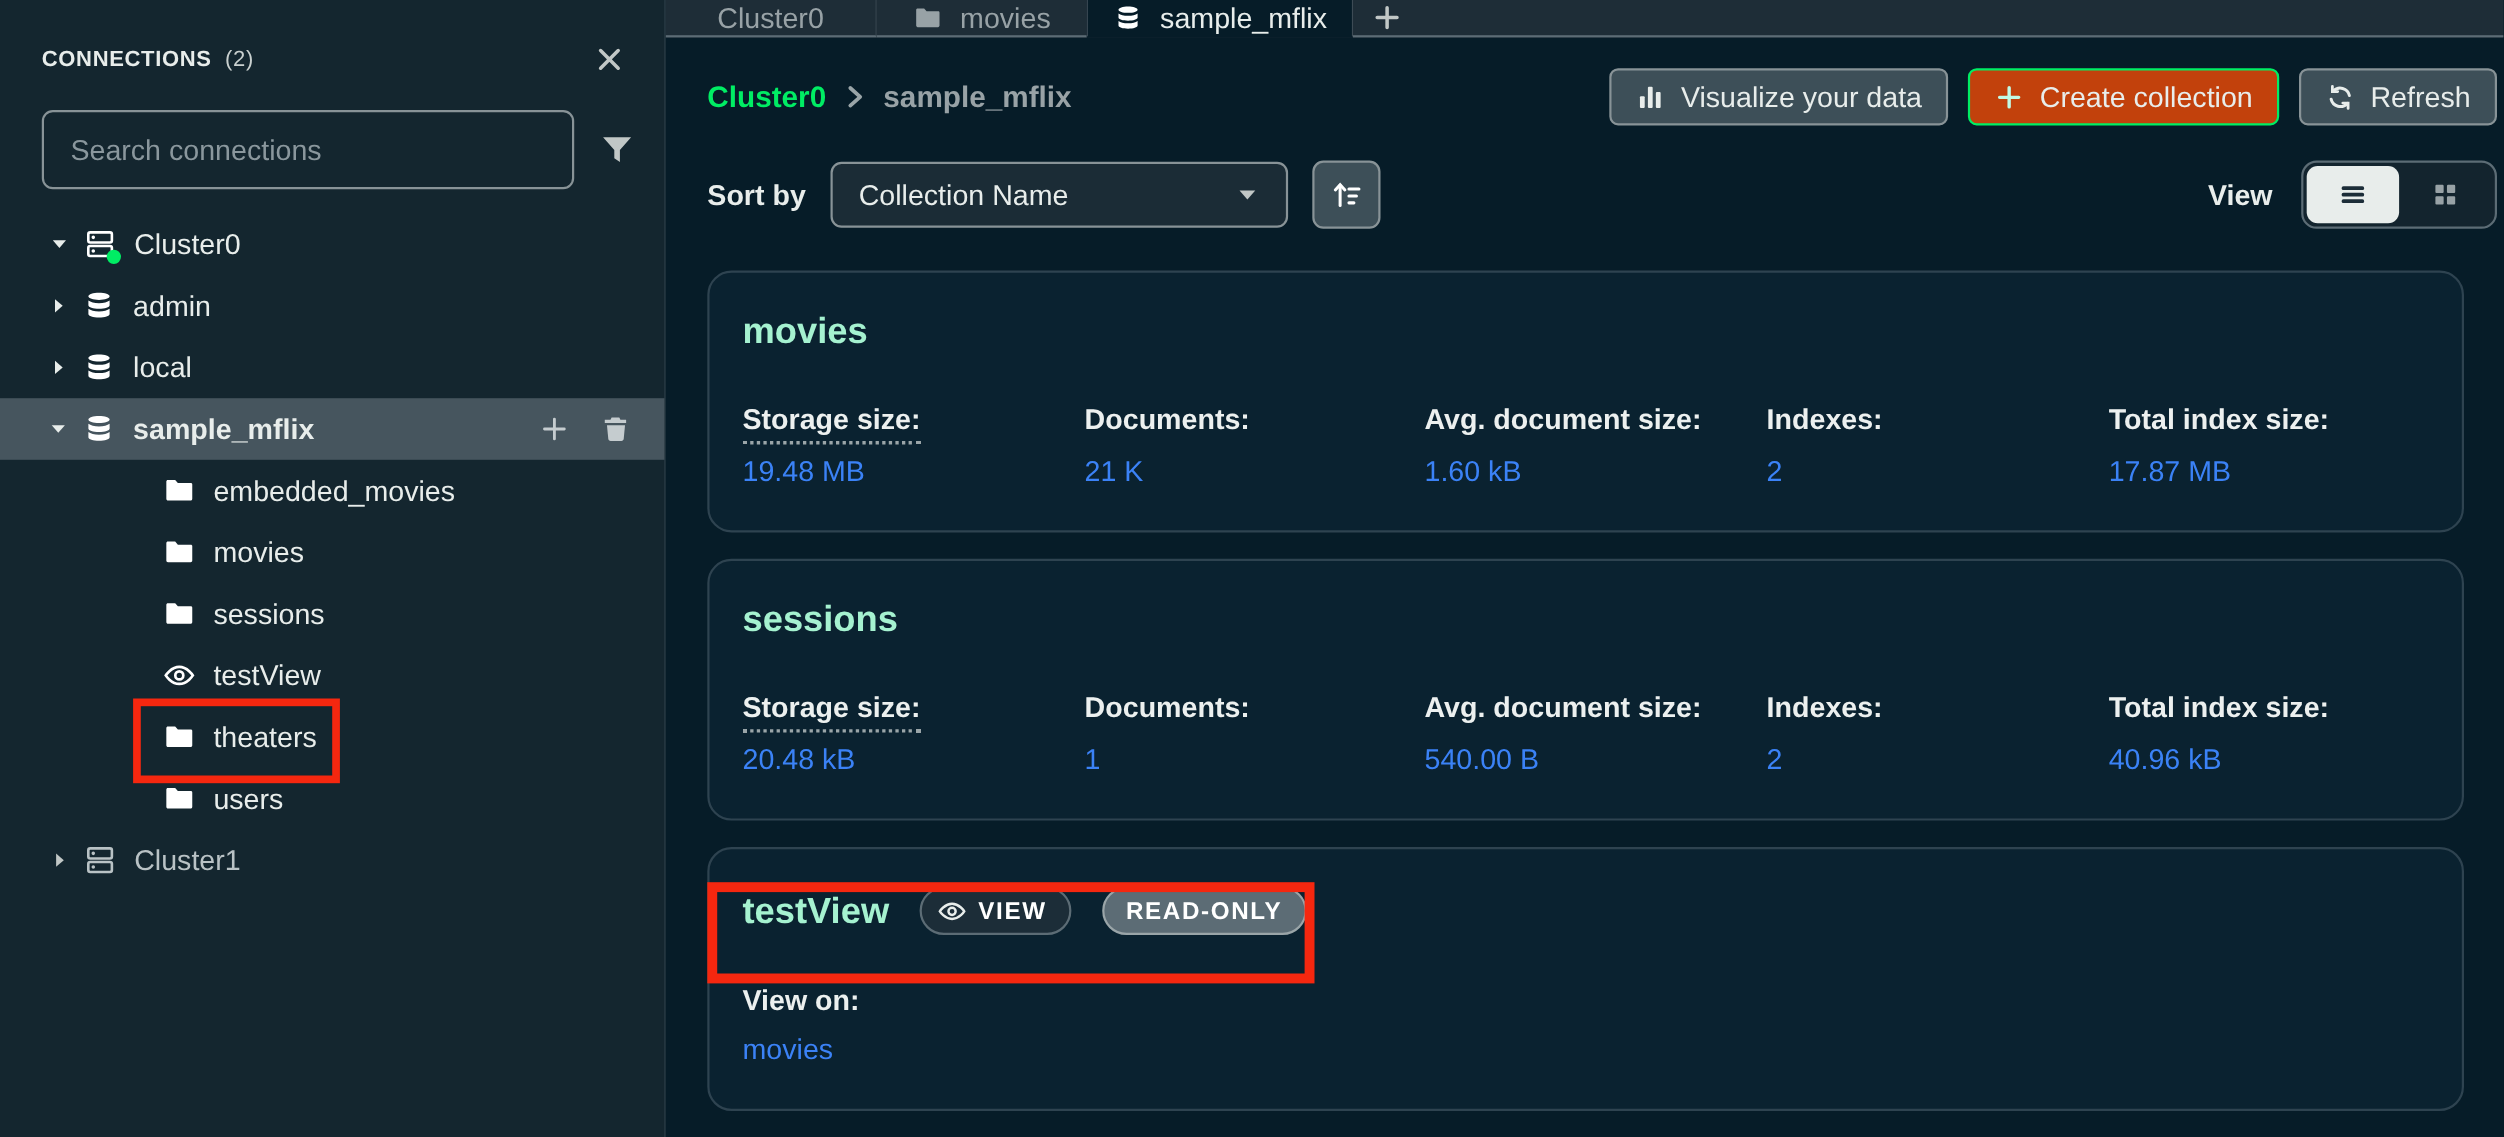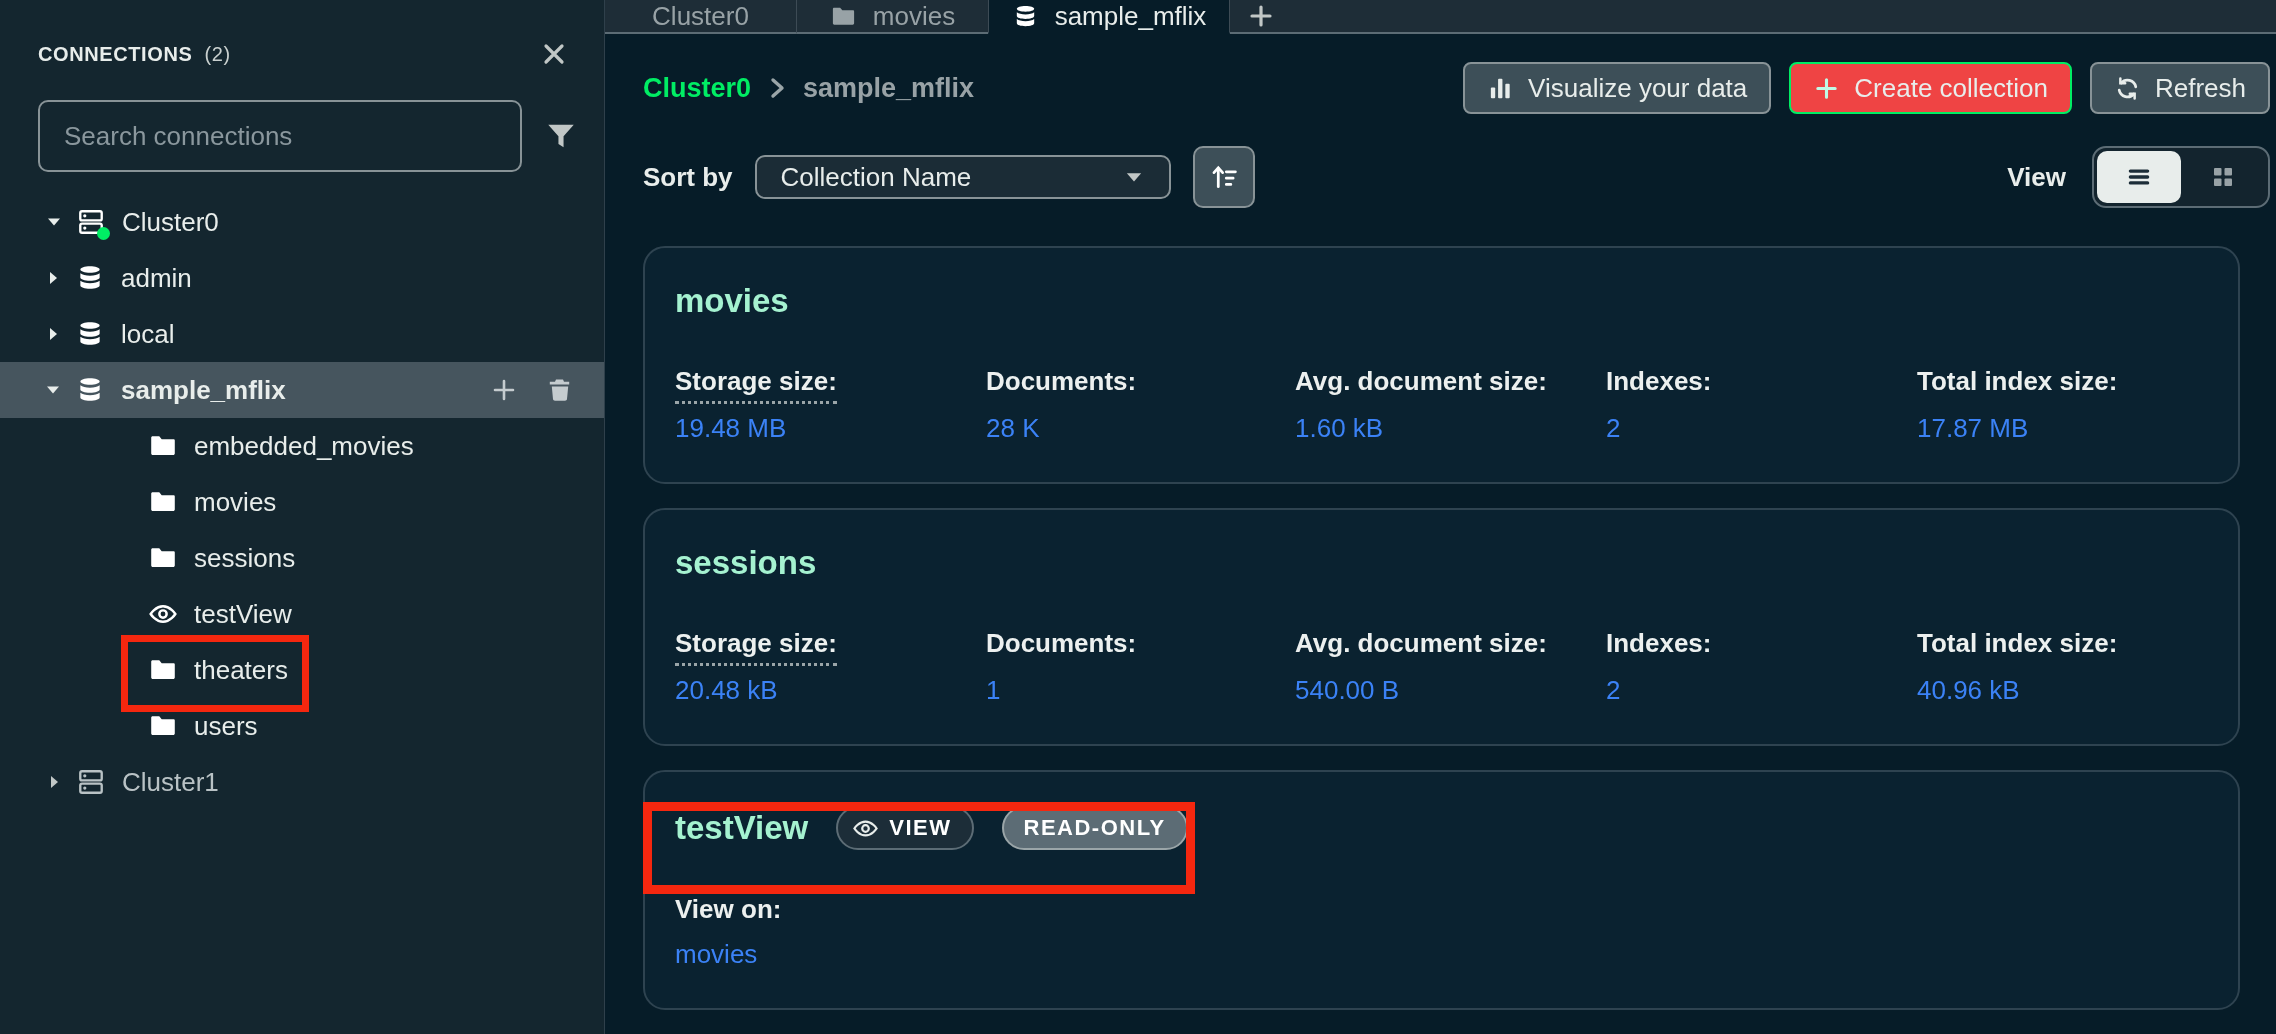--- a/index.html
+++ b/index.html
@@ -104,31 +104,31 @@
   .actions { display:flex; gap:18px; }
   .btn {
     height:52px; border-radius:8px;
     display:inline-flex; align-items:center; gap:14px;
     padding:0 22px; font-size:26px; font-weight:500;
     color:#E8EDEB; background:#3D4F58;
     border:2px solid #889397; cursor:pointer;
     font-family:"Liberation Sans", sans-serif;
   }
   .btn .icon { width:27px; height:27px; }
-  .btn.primary { background:#ef4444; border-color:#00ED64; }
+  .btn.primary { background:#c2410c; border-color:#00ED64; }
   .btn.primary .plus { color:#C0FAE6; }
 
   .sortrow {
     display:flex; align-items:center; justify-content:space-between;
     margin-top:32px; padding:0 6px 0 38px;
   }
   .sort-left { display:flex; align-items:center; gap:22px;text-align:right; }
   .sort-label, .view-label { font-size:26px; font-weight:bold; }
   .dropdown {
-    width:416px; height:44px;
+    width:416px; height:60px;
     background:#1B2C36; border:2px solid #889397; border-radius:10px;
     display:flex; align-items:center; justify-content:space-between;
     padding:0 24px; font-size:26px; cursor:pointer;
   }
   .dropdown .icon { width:22px; height:22px; color:#C1C7C6; }
   .sortdir {
     width:62px; height:62px; border-radius:10px;
     background:#3D4F58; border:2px solid #889397;
     display:flex; align-items:center; justify-content:center;
     color:#FFFFFF; cursor:pointer;
@@ -487,21 +487,21 @@
 
     <section class="card">
       <h2 class="card-title">movies</h2>
       <div class="stats">
         <div>
           <div class="stat-label"><span class="dotted">Storage size:</span></div>
           <div class="stat-value">19.48 MB</div>
         </div>
         <div>
           <div class="stat-label">Documents:</div>
-          <div class="stat-value">28 K</div>
+          <div class="stat-value">21 K</div>
         </div>
         <div>
           <div class="stat-label">Avg. document size:</div>
           <div class="stat-value">1.60 kB</div>
         </div>
         <div>
           <div class="stat-label">Indexes:</div>
           <div class="stat-value">2</div>
         </div>
         <div>

